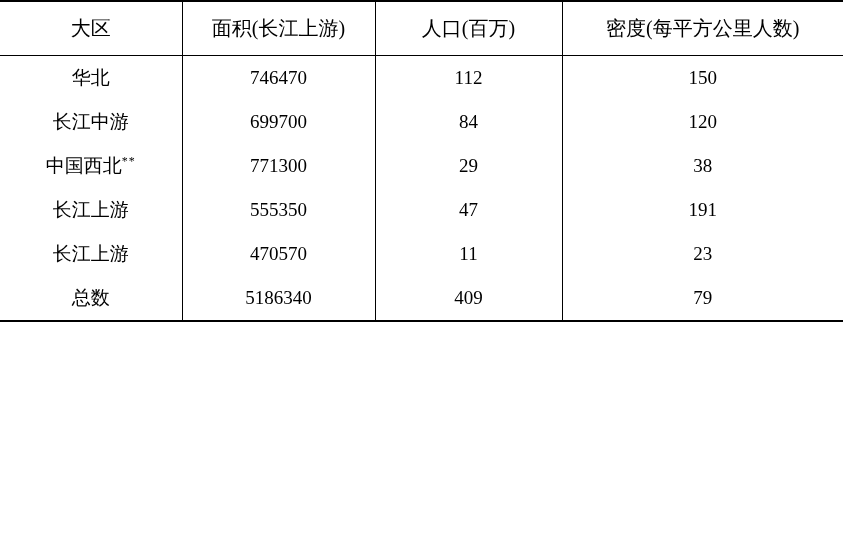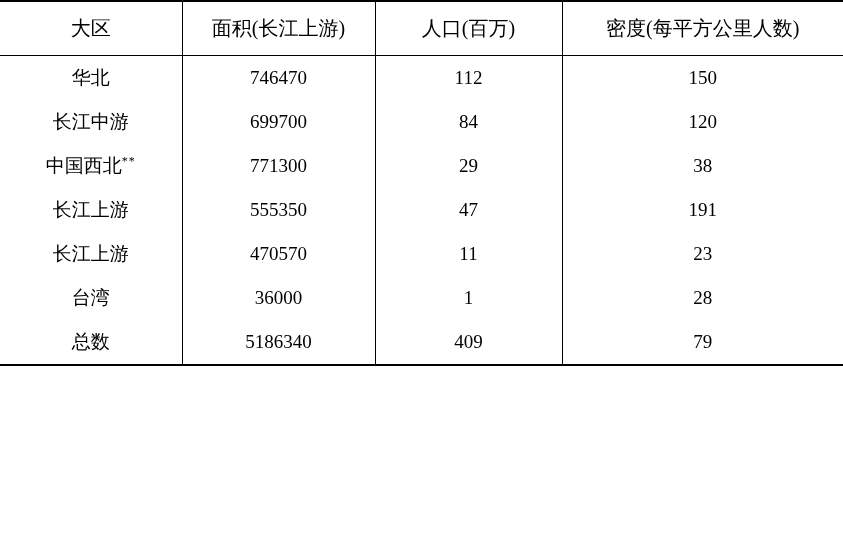--- a/index.html
+++ b/index.html
@@ -106,26 +106,20 @@
           <td class="sep">555350</td>
           <td class="sep">47</td>
           <td>191</td>
         </tr>
         <tr>
           <td class="sep">长江上游</td>
           <td class="sep">470570</td>
           <td class="sep">11</td>
           <td>23</td>
         </tr>
-        <tr>
-          <td class="sep">台湾</td>
-          <td class="sep">36000</td>
-          <td class="sep">1</td>
-          <td>28</td>
-        </tr>
         <tr class="total-row">
           <td class="sep">总数</td>
           <td class="sep">5186340</td>
           <td class="sep">409</td>
           <td>79</td>
         </tr>
       </tbody>
   </table>
 </div>
 

